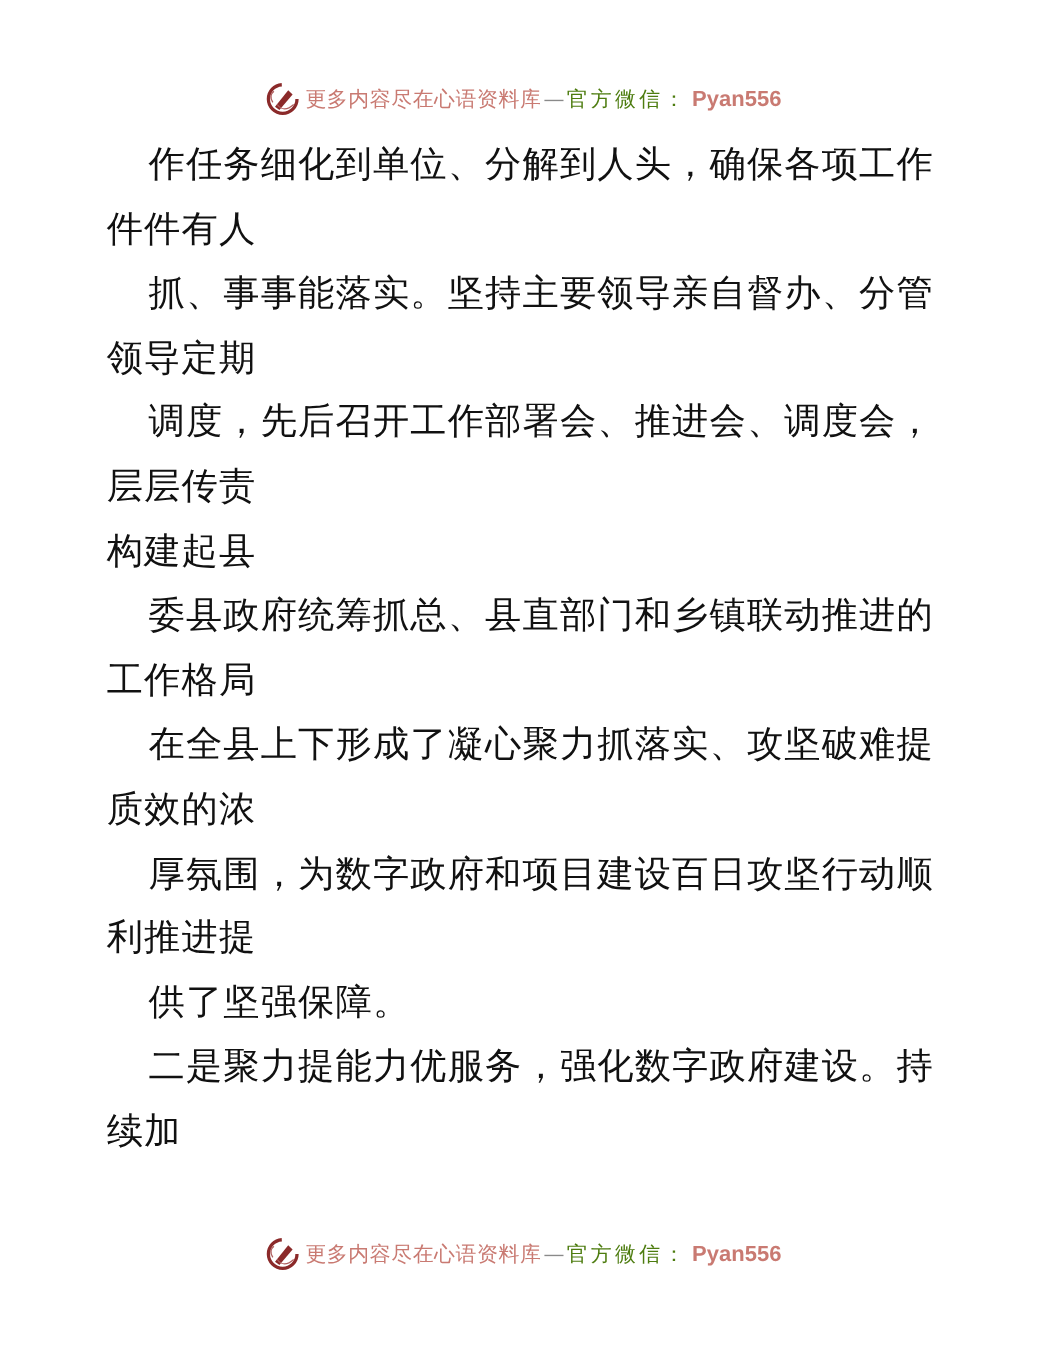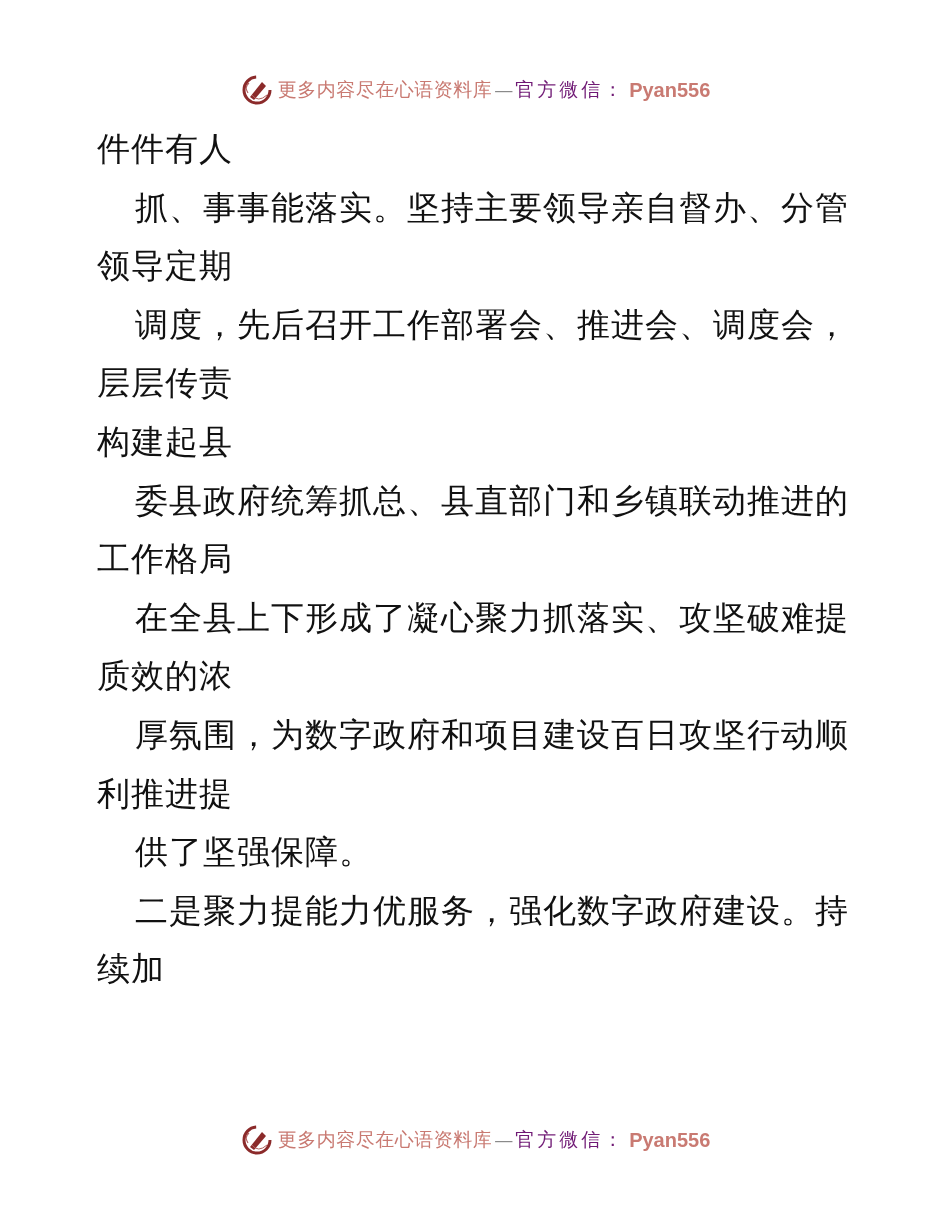--- a/index.html
+++ b/index.html
@@ -39,21 +39,21 @@
       letter-spacing: 0.5px;
     }
     .banner .dash {
       font-size: 19px;
       color: #8a8a8a;
       margin: 0 2px;
     }
     .banner .wechat-label {
       font-family: Liberation Sans, sans-serif;
       font-size: 19px;
-      color: #701a75;
+      color: #4d7c0f;
       letter-spacing: 3px;
     }
     .banner .wechat-id {
       font-family: "Liberation Sans", sans-serif;
       font-size: 20px;
       color: #c97a72;
       margin-left: 4px;
       font-weight: bold;
     }
     .content {
@@ -83,20 +83,21 @@
       <path d="M12 22 Q18 30 27 22" fill="none" stroke="#b06060" stroke-width="1"></path>
     </svg>
   </span>
   <span class="promo">更多内容尽在心语资料库</span>
   <span class="dash">—</span>
   <span class="wechat-label">官方微信：</span>
   <span class="wechat-id">Pyan556</span>
 </div>
 
 <div class="content">
+  <div class="line indent">作任务细化到单位、分解到人头，确保各项工作</div>
   <div class="line">件件有人</div>
   <div class="line indent">抓、事事能落实。坚持主要领导亲自督办、分管</div>
   <div class="line">领导定期</div>
   <div class="line indent">调度，先后召开工作部署会、推进会、调度会，</div>
   <div class="line">层层传责</div>
   <div class="line">构建起县</div>
   <div class="line indent">委县政府统筹抓总、县直部门和乡镇联动推进的</div>
   <div class="line">工作格局</div>
   <div class="line indent">在全县上下形成了凝心聚力抓落实、攻坚破难提</div>
   <div class="line">质效的浓</div>

